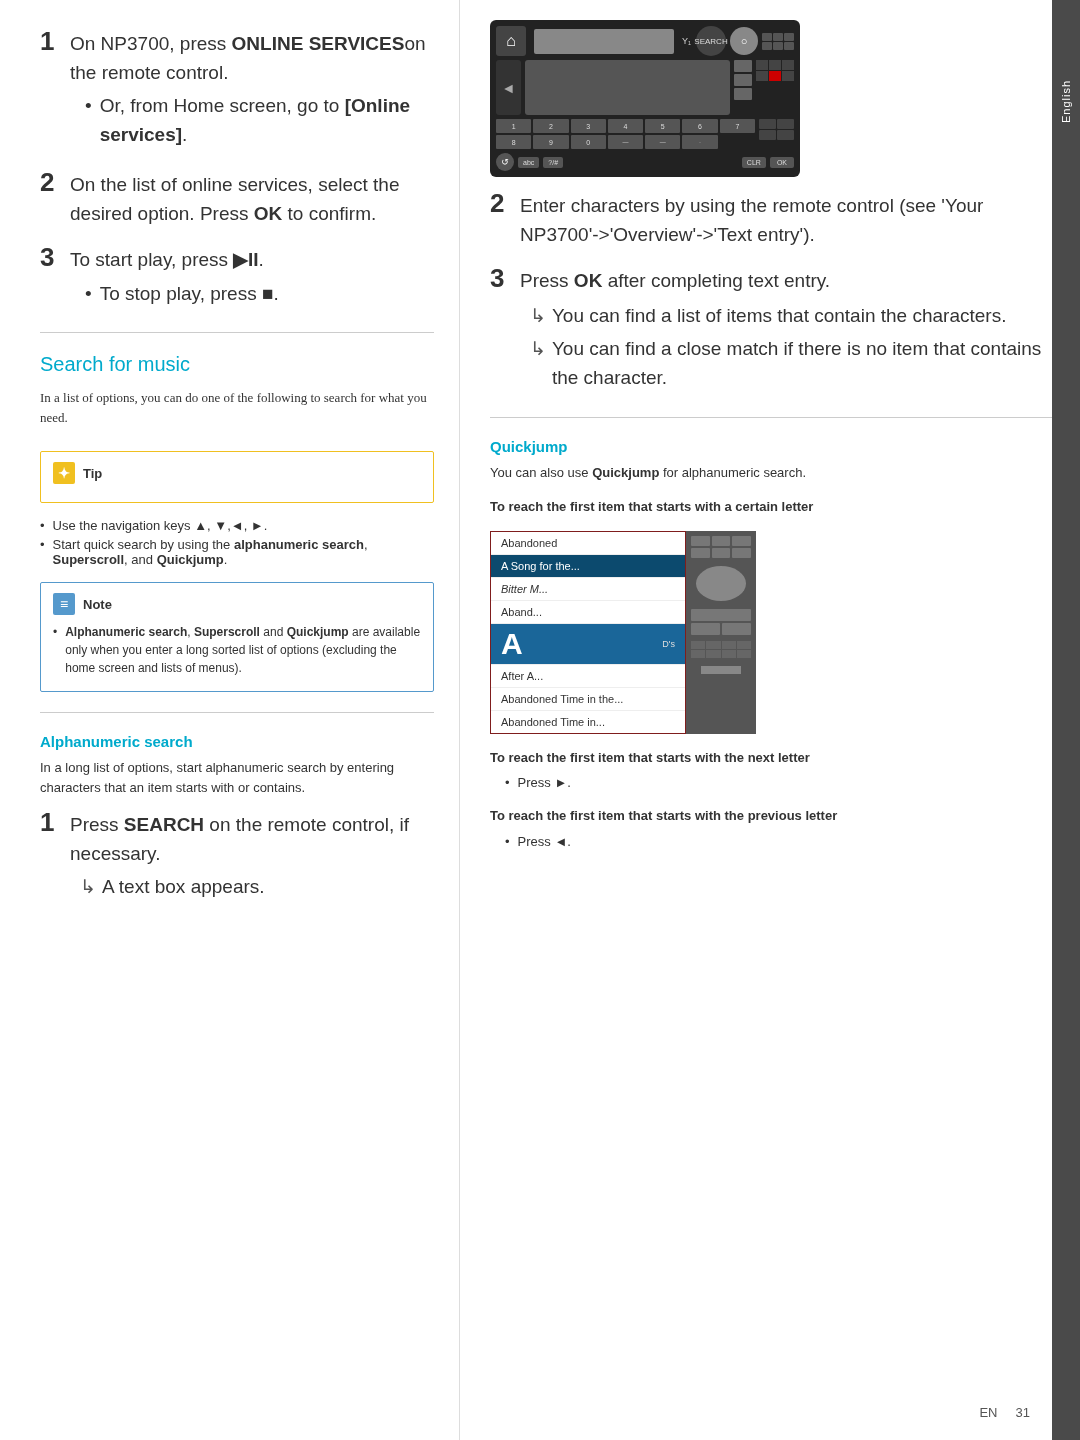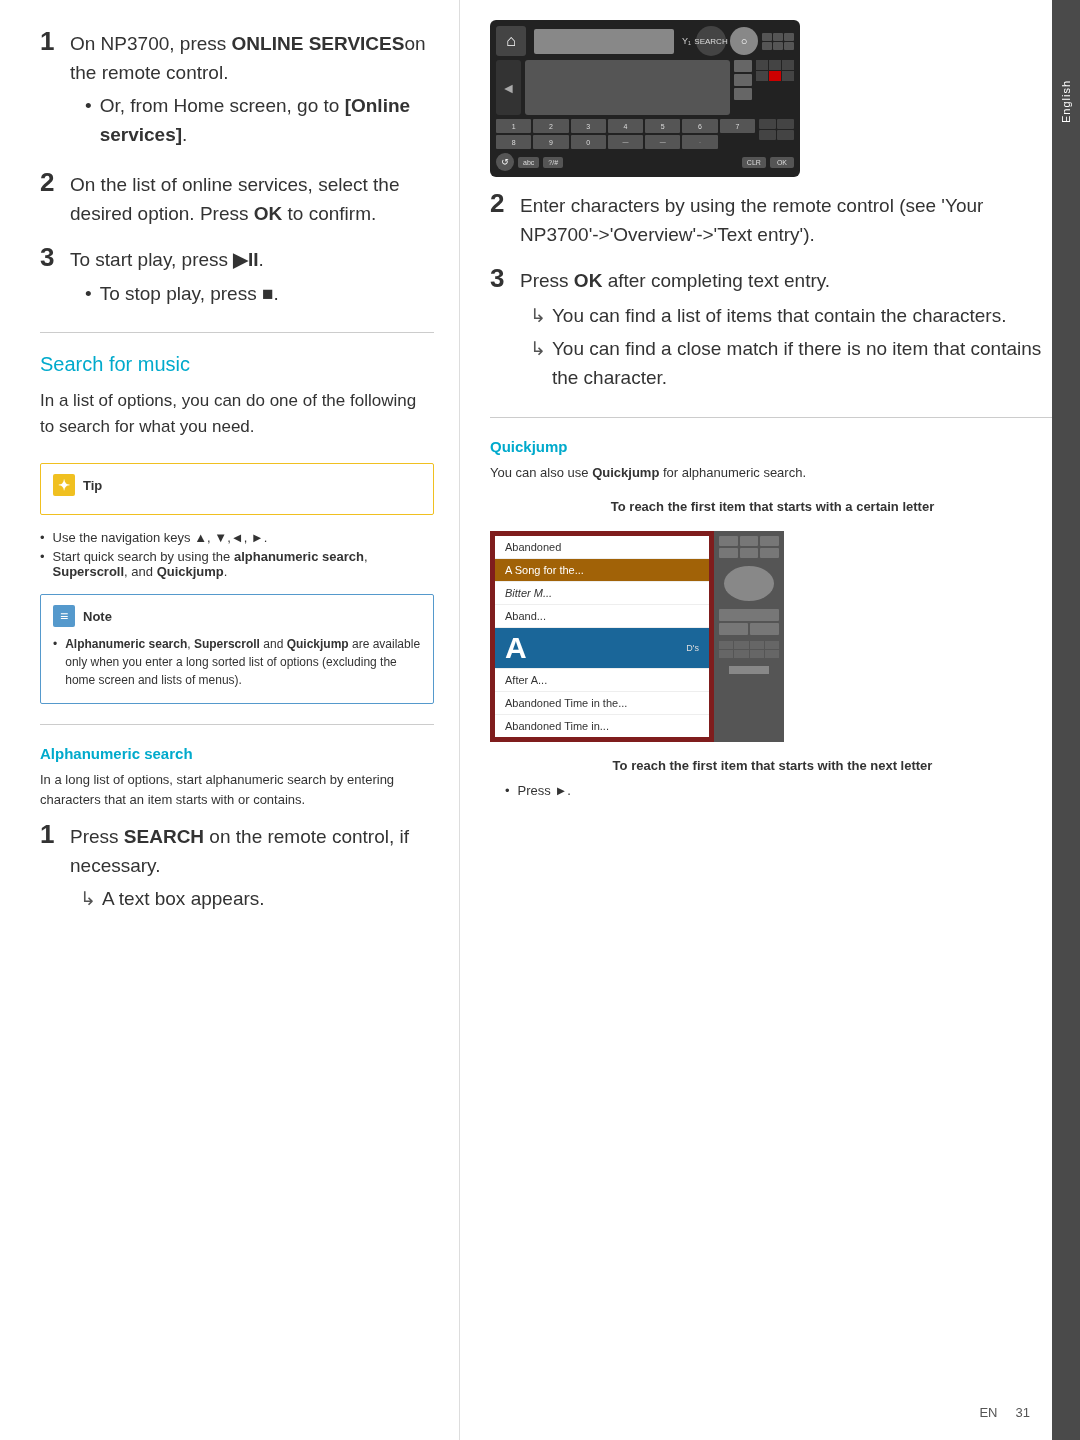--- a/index.html
+++ b/index.html
@@ -199,21 +199,20 @@
 
     
     .to-reach-section {
       margin: 15px 0;
     }
     .to-reach-title {
       font-weight: bold;
       font-size: 13px;
       margin-bottom: 6px;
       line-height: 1.4;
-      text-align: center;
     }
     .to-reach-content {
       margin-left: 15px;
       font-size: 13px;
       line-height: 1.5;
     }
   </style>
 </head>
 <body>
 
@@ -249,21 +248,21 @@
             <span>To stop play, press ■.</span>
           </div>
         </div>
       </div>
     </div>
 
     <hr>
 
     <div class="to-reach-section">
       <div class="section-title">Search for music</div>
-      <p style="margin-bottom:24px; font-size:17px; line-height:1.5;">In a list of options, you can do one of the following to search for what you need.</p>
+      <p style="margin-bottom:24px; font-size:13px; line-height:1.5;font-family:Liberation Serif, serif;">In a list of options, you can do one of the following to search for what you need.</p>
 
       <div class="tip-box">
         <div class="tip-header">
           <div class="tip-icon">✦</div>
           <span class="tip-label">Tip</span>
         </div>
       </div>
 
       <div style="margin: 12px 0;">
         <div class="bullet">
@@ -413,23 +412,23 @@
 
     <div>
       <div class="subsection-title">Quickjump</div>
       <p style="margin-bottom:12px; font-size:13px; line-height:1.5;">You can also use <strong>Quickjump</strong> for alphanumeric search.</p>
 
       <div class="to-reach-section">
         <div class="to-reach-title">To reach the first item that starts with a certain letter</div>
       </div>
 
       <div style="display:flex; margin: 10px 0 15px 0;">
-        <div style="border:5px solid #7f1d1d; width:224px;">
+        <div style="border:1px solid #7f1d1d; width:196px;">
           <div style="padding:5px 10px; font-size:11px; border-bottom:1px solid #eee;">Abandoned</div>
-          <div style="padding:5px 10px; font-size:11px; border-bottom:1px solid #eee; background:#a16207; color:#fff;">A Song for the...</div>
+          <div style="padding:5px 10px; font-size:11px; border-bottom:1px solid #eee; background:#0c4a6e; color:#fff;">A Song for the...</div>
           <div style="padding:5px 10px; font-size:11px; border-bottom:1px solid #eee;font-style:italic;">Bitter M...</div>
           <div style="padding:5px 10px; font-size:11px; border-bottom:1px solid #eee; display:flex; align-items:center;">
             <span style="flex:1;">Aband...</span>
           </div>
           <div style="padding:3px 10px; font-size:11px; border-bottom:1px solid #eee; display:flex; align-items:center; background:#1a6699;">
             <span style="font-size:30px; font-weight:bold; color:#fff; flex:1;">A</span>
             <span style="font-size:9px; color:#ddd;">D's</span>
           </div>
           <div style="padding:5px 10px; font-size:11px; border-bottom:1px solid #eee;">After A...</div>
           <div style="padding:5px 10px; font-size:11px; border-bottom:1px solid #eee;">Abandoned Time in the...</div>
@@ -467,20 +466,28 @@
 
       <div class="to-reach-section">
         <div class="to-reach-title">To reach the first item that starts with the next letter</div>
         <div class="to-reach-content">
           <div class="bullet">
             <span>Press ►.</span>
           </div>
         </div>
       </div>
 
+      <div class="to-reach-section">
+        <div class="to-reach-title">To reach the first item that starts with the previous letter</div>
+        <div class="to-reach-content">
+          <div class="bullet">
+            <span>Press ◄.</span>
+          </div>
+        </div>
+      </div>
     </div>
   </div>
 
   <div class="sidebar-tab">
     <span class="sidebar-tab-label">English</span>
   </div>
 </div>
 
 <div class="page-footer">
   <span>EN</span>

